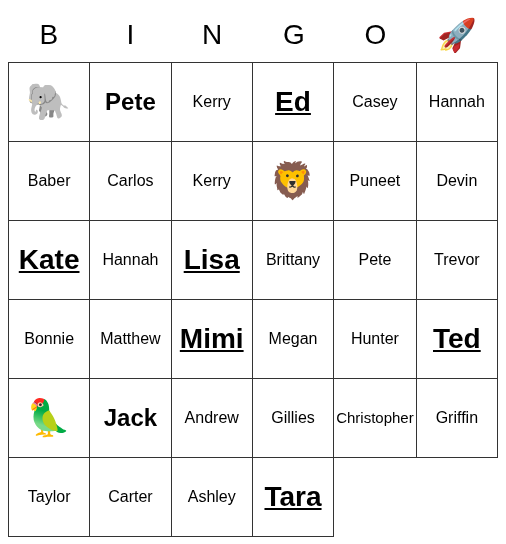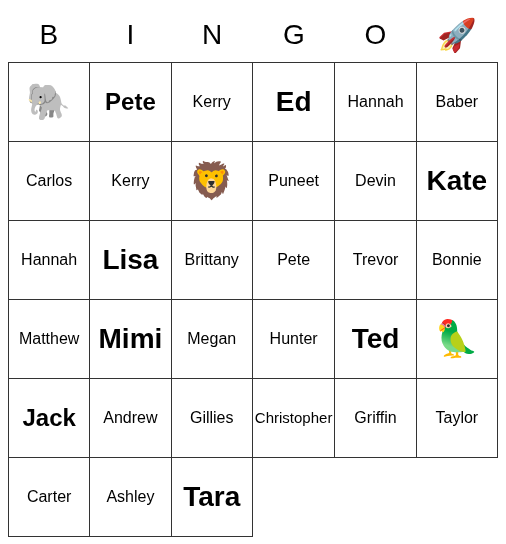--- a/index.html
+++ b/index.html
@@ -66,20 +66,21 @@
     }
 
     .cell-text.large {
       font-size: 24px;
       font-weight: bold;
     }
 
     .cell-text.xlarge {
       font-size: 28px;
       font-weight: bold;
+      text-decoration: underline;
     }
 
     .cell-text.small {
       font-size: 15px;
     }
 
     .cell-emoji {
       font-size: 36px;
       line-height: 1;
     }
@@ -109,20 +110,23 @@
       <div class="cell">
         <span class="cell-text large">Pete</span>
       </div>
       <div class="cell">
         <span class="cell-text">Kerry</span>
       </div>
       <div class="cell">
         <span class="cell-text xlarge">Ed</span>
       </div>
       <div class="cell">
+        <span class="cell-text">Casey</span>
+      </div>
+      <div class="cell">
         <span class="cell-text">Hannah</span>
       </div>
       <div class="cell">
         <span class="cell-text">Baber</span>
       </div>
       <div class="cell">
         <span class="cell-text">Carlos</span>
       </div>
       <div class="cell">
         <span class="cell-text">Kerry</span>

